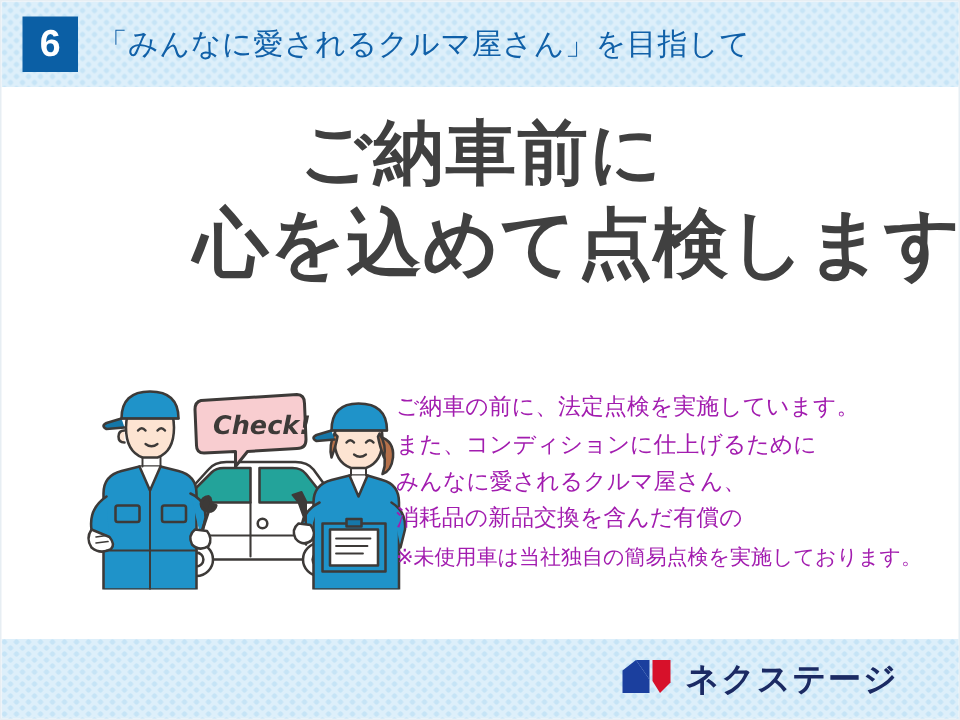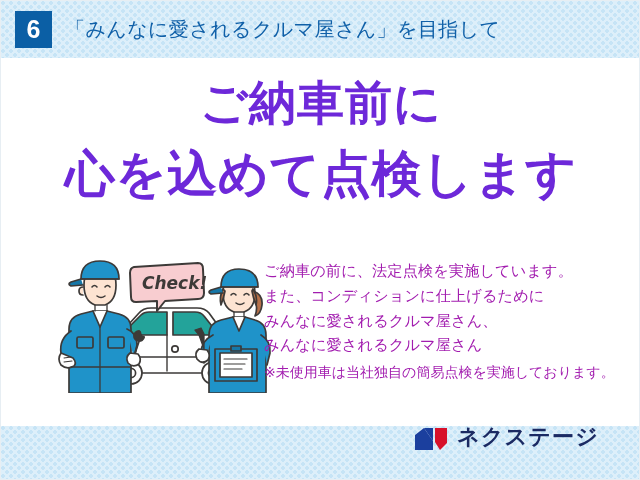--- a/index.html
+++ b/index.html
@@ -53,28 +53,28 @@
     font-weight:normal;
     letter-spacing:0.4px;
     white-space:nowrap;
     font-family:"DejaVu Sans","Liberation Sans",sans-serif;
   }
 
   
   .headline{
     position:absolute;left:0;top:76px;width:640px;
     text-align:center;
-    color:#6d28d9;
+    color:#404040;
     font-weight:bold;
     font-family:"DejaVu Sans","Liberation Sans",sans-serif;
     line-height:1.12;
     letter-spacing:1px;
   }
   .hl1{display:block;font-size:47px;}
-  .hl2{display:block;font-size:50px;margin-top:16px;letter-spacing:0.5px;}
+  .hl2{display:block;font-size:50px;margin-top:4px;letter-spacing:0.5px;text-align:right;}
 
   
   .body-copy{
     position:absolute;left:263px;top:258px;width:372px;
     color:#a21caf;
     font-size:15.2px;
     line-height:1.63;
     font-family:"DejaVu Sans","Liberation Sans",sans-serif;
     letter-spacing:0.1px;
   }
@@ -82,21 +82,21 @@
     display:block;font-size:14px;margin-top:3px;letter-spacing:0;
   }
 
   
   .illus{position:absolute;left:46px;top:252px;width:225px;height:140px;}
   .illus svg{display:block;}
 
   
   .logo-wrap{
     position:absolute;top:425px;left:0;width:640px;height:55px;
-    display:flex;align-items:flex-start;justify-content:flex-end;
+    display:flex;align-items:center;justify-content:flex-end;
     padding-right:42px;box-sizing:border-box;
   }
   .logo-mark{flex:0 0 auto;margin-right:7px;}
   .logo-text{
     color:#1b2a63;font-size:22px;font-weight:bold;letter-spacing:1.2px;
     font-family:"DejaVu Sans","Liberation Sans",sans-serif;
     line-height:1;
   }
 </style>
 </head>
@@ -220,21 +220,21 @@
         </g>
       </g>
       <text x="95" y="36" font-family="'DejaVu Sans','Liberation Sans',sans-serif" font-size="17" font-style="italic" font-weight="bold" fill="#3d3a38">Check!</text>
     </svg>
   </div>
 
   <div class="body-copy">
     <span>ご納車の前に、法定点検を実施しています。</span><br>
     <span>また、コンディションに仕上げるために</span><br>
     <span>みんなに愛されるクルマ屋さん、</span><br>
-    <span>みんなに愛されるクルマ屋さん</span><br>
+    <span>消耗品の新品交換を含んだ有償の</span><br>
     <span class="note">※未使用車は当社独自の簡易点検を実施しております。</span>
   </div>
 
   <div class="band band-bottom"></div>
 
   <div class="logo-wrap">
     <span class="logo-mark">
       <svg width="36" height="26" viewBox="0 0 36 26" xmlns="http://www.w3.org/2000/svg">
         <path d="M1 24 L1 9 L10 2 L19 15 L19 24 Z" fill="#1b3f9e"></path>
         <path d="M21 2 L33 2 L33 17 L26 24 L21 16 Z" fill="#d7112a"></path>

